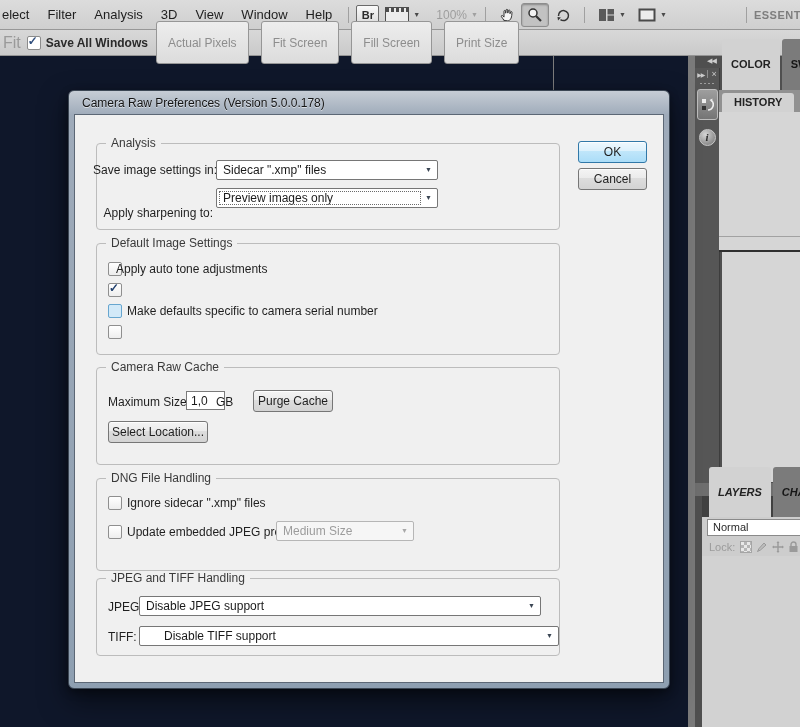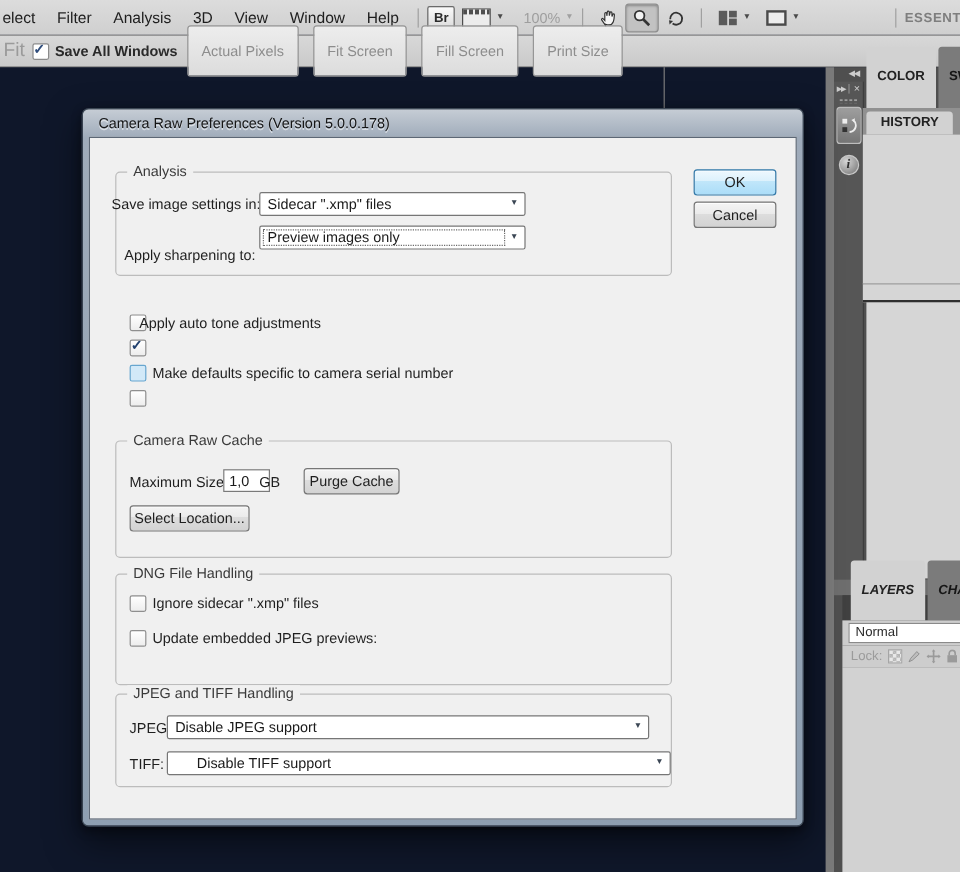--- a/index.html
+++ b/index.html
@@ -289,20 +289,23 @@
       <div class="combo" style="left:141px; top:45px; width:196px; height:17px;">
         <span>Sidecar ".xmp" files</span>
         <span class="arr">▼</span>
       </div>
       <span class="lbl right" style="left:18px; top:76px; width:120px;margin-top:15px;">Apply sharpening to:</span>
       <div class="combo focused" style="left:141px; top:73px; width:196px; height:17px;">
         <span>Preview images only</span>
         <span class="arr">▼</span>
       </div>
 
+      <div class="group" style="left:21px; top:128px; width:462px; height:110px;">
+        <span class="legend">Default Image Settings</span>
+      </div>
       <span class="wincb" style="left:33px; top:147px;" data-checked="false"></span>
       <span class="cb-label" style="left:41px; top:147px;">Apply auto tone adjustments</span>
       <span class="wincb" style="left:33px; top:168px;" data-checked="true"></span>
       <span class="wincb" style="left:33px; top:189px;" data-focus="true"></span>
       <span class="cb-label" style="left:52px; top:189px;">Make defaults specific to camera serial number</span>
       <span class="wincb" style="left:33px; top:210px;" data-checked="false"></span>
 
       <div class="group" style="left:21px; top:252px; width:462px; height:96px;">
         <span class="legend">Camera Raw Cache</span>
       </div>
@@ -312,20 +315,24 @@
       <div class="winbtn" style="left:178px; top:275px; width:78px; height:20px;">Purge Cache</div>
       <div class="winbtn" style="left:33px; top:306px; width:98px; height:20px;">Select Location...</div>
 
       <div class="group" style="left:21px; top:363px; width:462px; height:91px;">
         <span class="legend">DNG File Handling</span>
       </div>
       <span class="wincb" style="left:33px; top:381px;"></span>
       <span class="cb-label" style="left:52px; top:381px;">Ignore sidecar ".xmp" files</span>
       <span class="wincb" style="left:33px; top:410px;"></span>
       <span class="cb-label" style="left:52px; top:410px;">Update embedded JPEG previews:</span>
+      <div class="combo disabled" style="left:201px; top:406px; width:112px; height:17px;">
+        <span>Medium Size</span>
+        <span class="arr">▼</span>
+      </div>
 
       <div class="group" style="left:21px; top:463px; width:462px; height:76px;">
         <span class="legend">JPEG and TIFF Handling</span>
       </div>
       <span class="lbl" style="left:33px; top:485px;">JPEG:</span>
       <div class="combo" style="left:64px; top:481px; width:376px; height:17px;">
         <span>Disable JPEG support</span>
         <span class="arr">▼</span>
       </div>
       <span class="lbl" style="left:33px; top:515px;">TIFF:</span>

